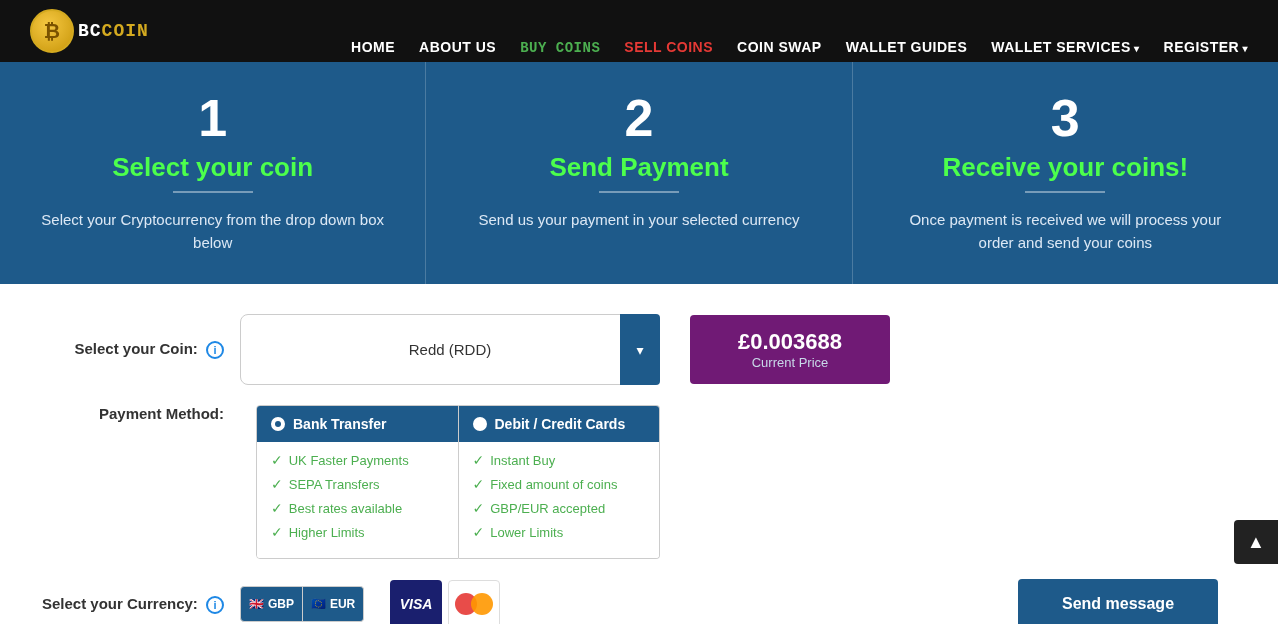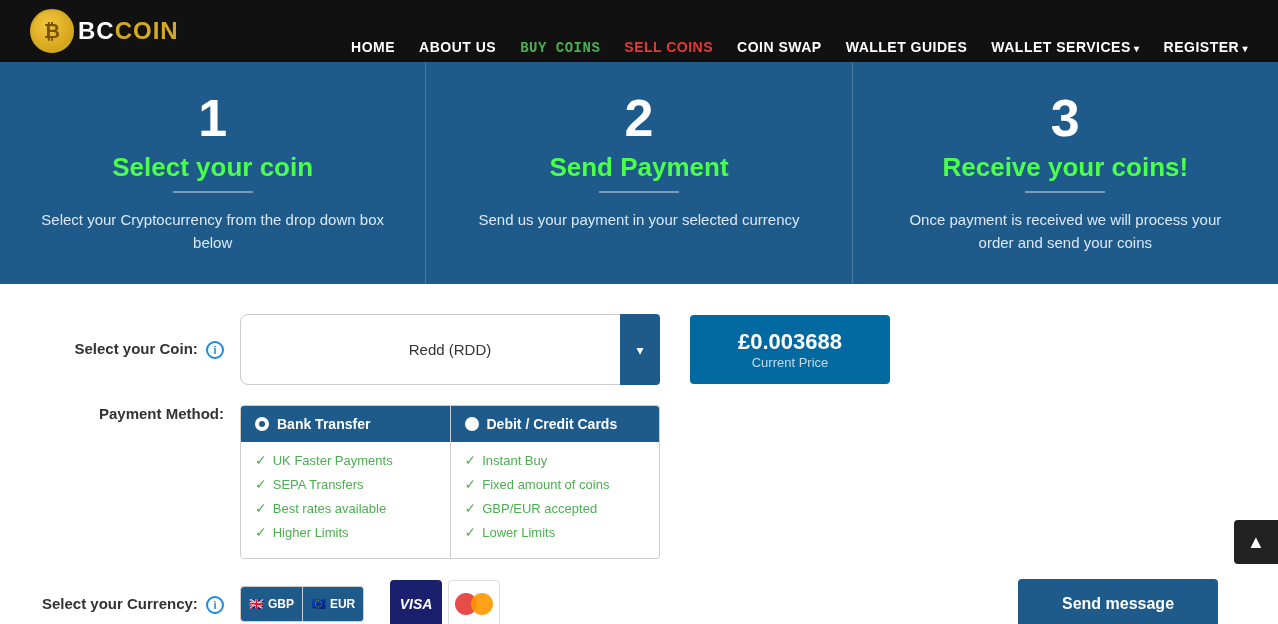--- a/index.html
+++ b/index.html
@@ -26,24 +26,25 @@
       display: flex;
       align-items: center;
       justify-content: center;
       font-size: 20px;
       font-weight: bold;
       color: #7a5200;
       margin-right: 4px;
       border: 2px solid #d4aa20;
     }
     .logo-text {
-      font-size: 24px;
+      font-size: 18px;
       font-weight: bold;
       color: #d4aa20;
       letter-spacing: 1px;
+      font-family: Liberation Mono, monospace;
     }
     .logo-text span { color: #fff; }
     .nav-links {
       display: flex;
       align-items: center;
       gap: 24px;
       list-style: none;
       margin-top: 32px;
     }
     .nav-links li a {
@@ -156,21 +157,21 @@
       justify-content: center;
       color: #fff;
       border-radius: 0 4px 4px 0;
       pointer-events: none;
       font-size: 14px;
     }
 
     
     .price-box {
       margin-left: 30px;
-      background: #0369a1;
+      background: #701a75;
       color: #fff;
       padding: 14px 19px;
       border-radius: 4px;
       text-align: center;
       min-width: 200px;
     }
     .price-value {
       font-size: 22px;
       font-weight: bold;
     }
@@ -188,21 +189,21 @@
     .payment-cards {
       display: flex;
       gap: 0;
       width: 420px;
     }
     .payment-card {
       flex: 1;
       border: 1px solid #ccc;
       overflow: hidden;
     }
-    .payment-card:first-child { border-radius: 4px 0 0 4px; }
+    .payment-card:first-child { border-radius: 4px 0 0 4px; margin-left: 16px; }
     .payment-card:last-child { border-radius: 0 4px 4px 0; border-left: none; }
     .payment-card-header {
       background: #1e5a8a;
       color: #fff;
       padding: 10px 14px;
       font-size: 14px;
       font-weight: bold;
       display: flex;
       align-items: center;
       gap: 8px;

